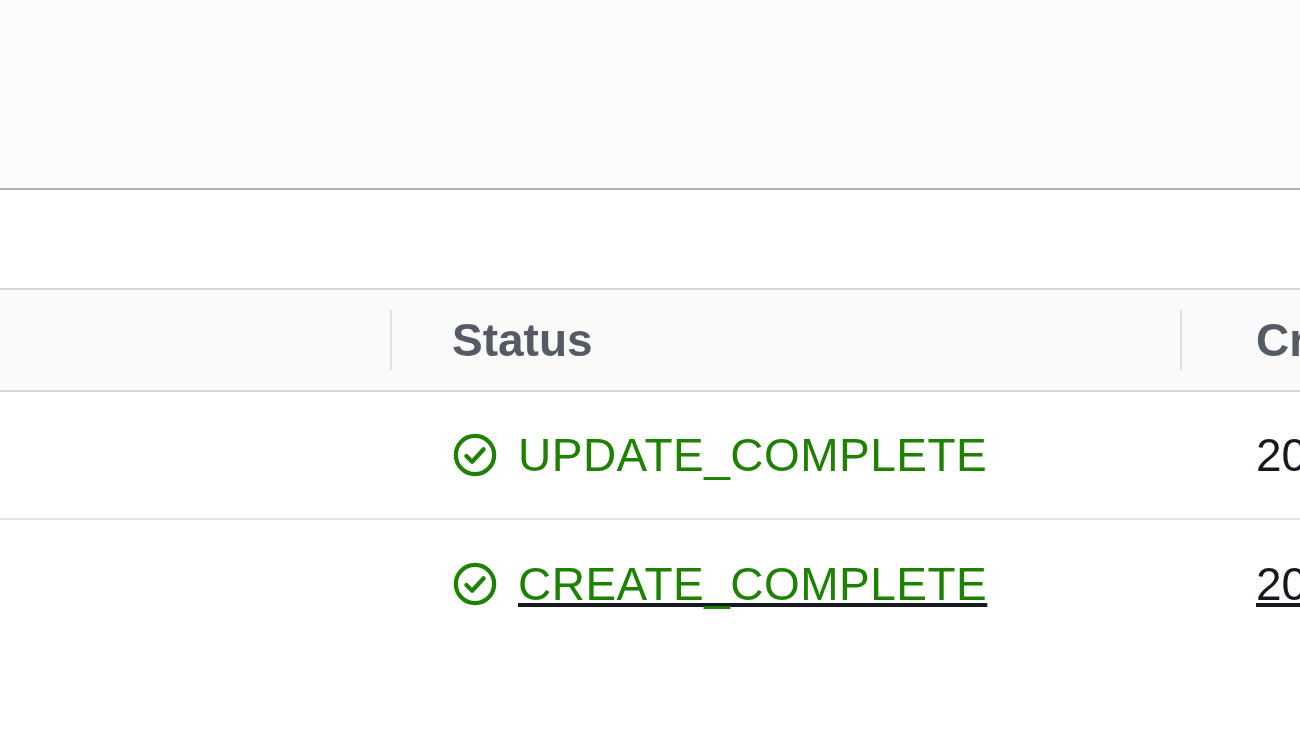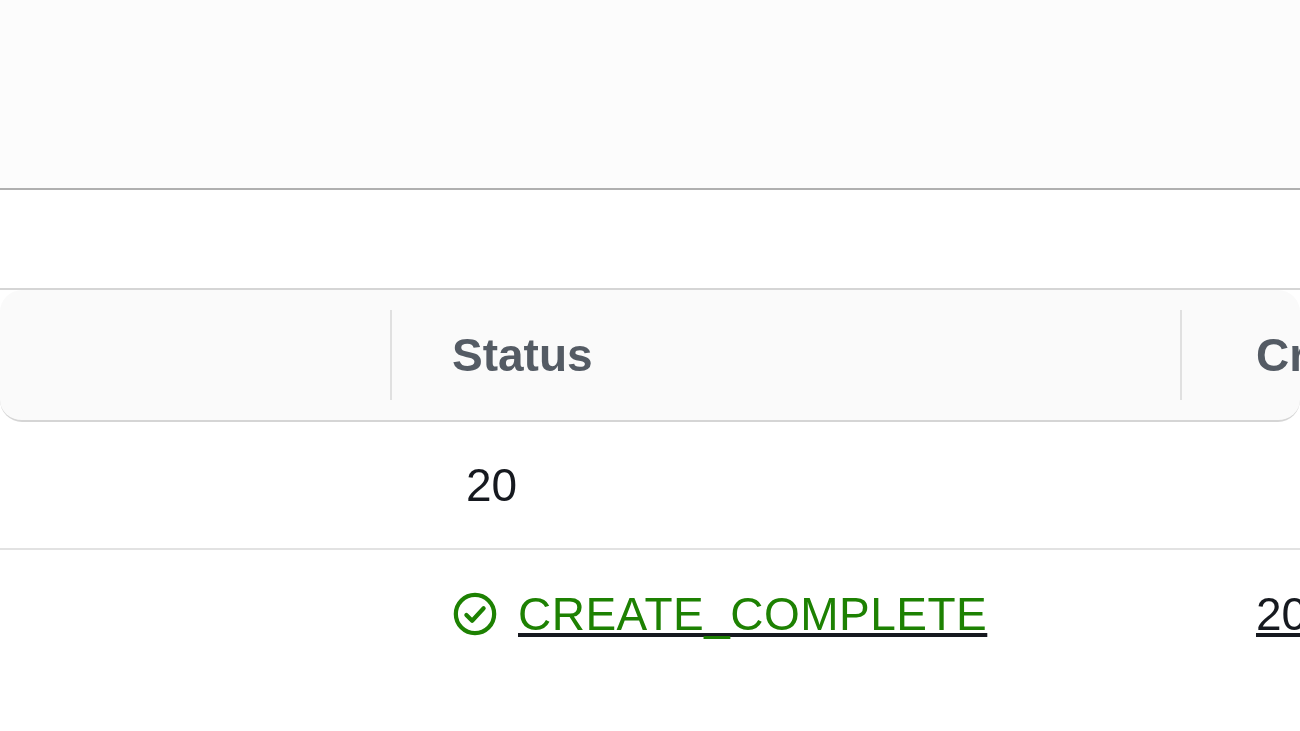--- a/index.html
+++ b/index.html
@@ -30,22 +30,21 @@
   .table-band {
     flex: 1 1 auto;
     display: flex;
     flex-direction: column;
   }
   .header-row {
     display: flex;
     align-items: stretch;
     background: #fafafa;
     border-bottom: 2px solid #d5d5d5;
-    height: 132px;
-    border-radius: 22px;
+    height: 102px;
   }
   .spacer-col {
     width: 390px;
     flex: 0 0 390px;
   }
   .status-col {
     flex: 0 0 790px;
     width: 790px;
     display: flex;
     align-items: center;
@@ -142,20 +141,29 @@
       <div class="status-col">
         <span class="col-header-text">Status</span>
       </div>
       <div class="created-col">
         <span class="col-header-text">Cr</span>
       </div>
     </div>
 
     <div class="data-row">
       <div class="spacer-col"></div>
+      <div class="status-cell">
+        <span class="success-icon">
+          <svg viewBox="0 0 24 24" fill="none" stroke="#1d8102" stroke-width="2.2">
+            <circle cx="12" cy="12" r="10"></circle>
+            <path d="M7.5 12.5 L10.5 15.5 L16.5 9" stroke-linecap="round" stroke-linejoin="round"></path>
+          </svg>
+        </span>
+        <span class="status-text">UPDATE_COMPLETE</span>
+      </div>
       <div class="created-cell">
         <span class="created-text">20</span>
       </div>
     </div>
 
     <div class="data-row">
       <div class="spacer-col"></div>
       <div class="status-cell">
         <span class="success-icon">
           <svg viewBox="0 0 24 24" fill="none" stroke="#1d8102" stroke-width="2.2">

